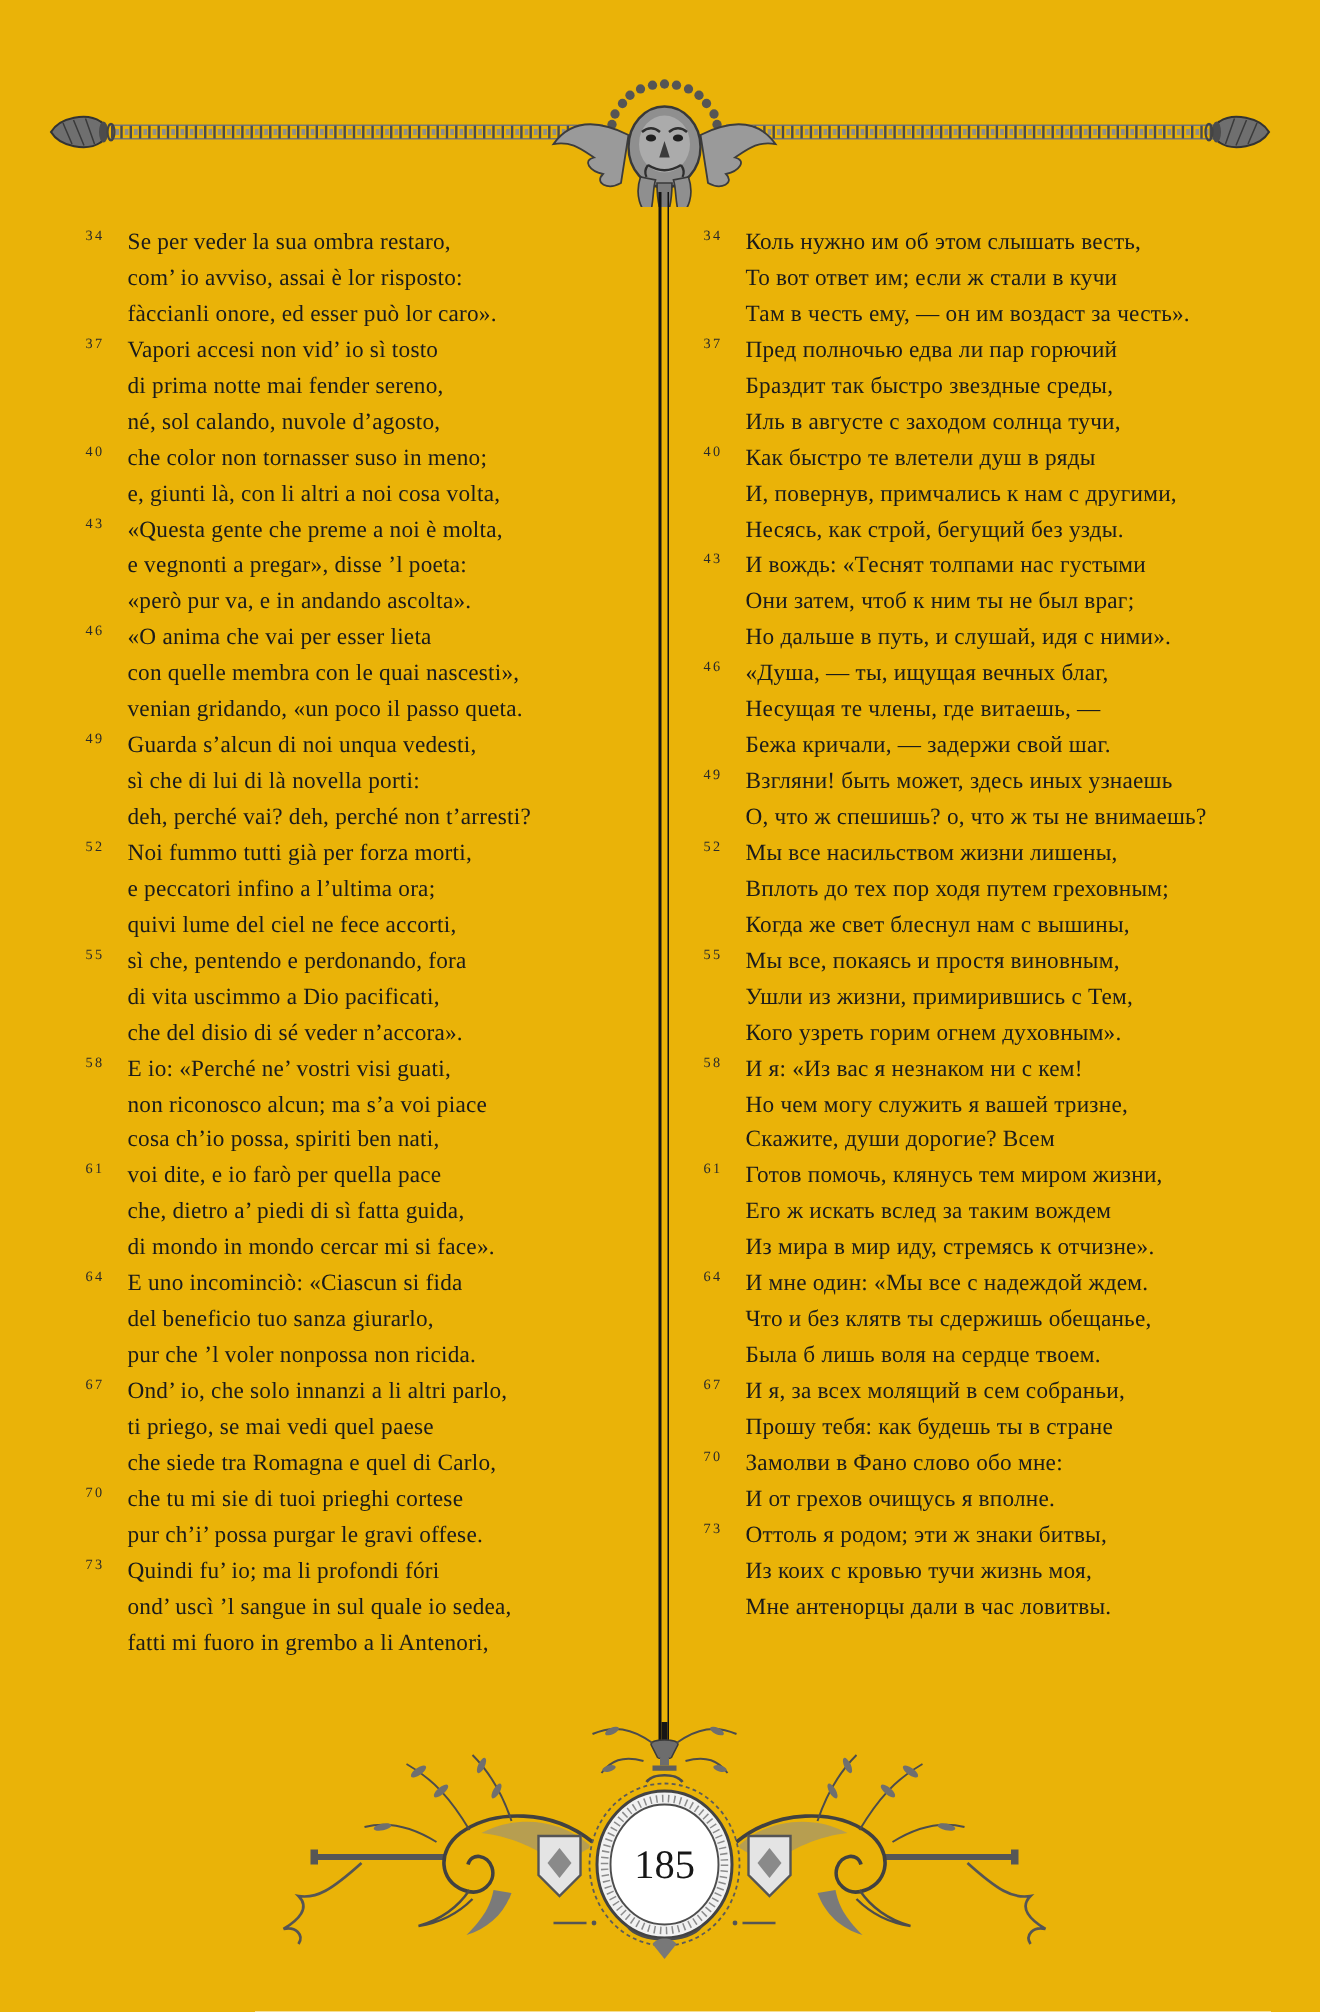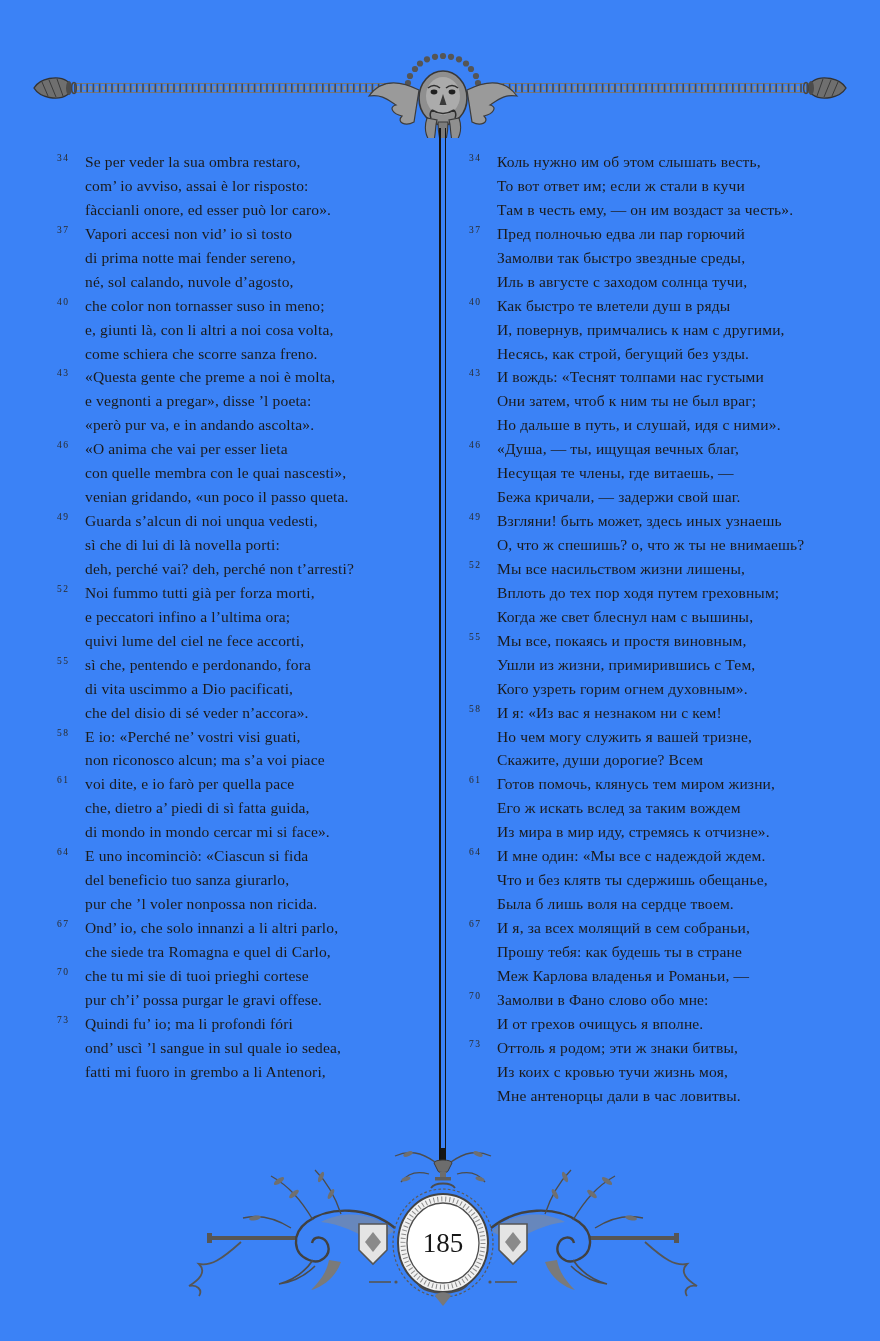--- a/index.html
+++ b/index.html
@@ -1,17 +1,17 @@
 <!DOCTYPE html>
 <html><head>
 <meta charset="utf-8">
 <style>
   html,body{margin:0;padding:0;background:#ffffff;}
   .page{
-    position:relative; width:880px; height:1341px; background:#3b82f6;
+    position:relative; width:880px; height:1341px; background:#eab308;
     font-family:"Liberation Serif","DejaVu Serif",serif; color:#1b1b1b;
     overflow:hidden;
   }
   
   .hdr{position:absolute; left:30px; top:38px; width:820px; height:100px;}
   
   .divider{
     position:absolute; left:439px; top:128px; height:1034px; width:4px;
     border-left:2.5px solid #141414; border-right:1.3px solid #141414;
     background:transparent;
@@ -98,58 +98,59 @@
 
   <div class="col col-left">
       <div class="vrow"><span class="vnum">34</span><span class="vtext">Se per veder la sua ombra restaro,</span></div>
       <div class="vrow"><span class="vnum"></span><span class="vtext">com’ io avviso, assai è lor risposto:</span></div>
       <div class="vrow"><span class="vnum"></span><span class="vtext">fàccianli onore, ed esser può lor caro».</span></div>
       <div class="vrow"><span class="vnum">37</span><span class="vtext">Vapori accesi non vid’ io sì tosto</span></div>
       <div class="vrow"><span class="vnum"></span><span class="vtext">di prima notte mai fender sereno,</span></div>
       <div class="vrow"><span class="vnum"></span><span class="vtext">né, sol calando, nuvole d’agosto,</span></div>
       <div class="vrow"><span class="vnum">40</span><span class="vtext">che color non tornasser suso in meno;</span></div>
       <div class="vrow"><span class="vnum"></span><span class="vtext">e, giunti là, con li altri a noi cosa volta,</span></div>
-      <div class="vrow"><span class="vnum"></span><span class="vtext">come schiera che scorre sanza freno.</span></div>
       <div class="vrow"><span class="vnum">43</span><span class="vtext">«Questa gente che preme a noi è molta,</span></div>
       <div class="vrow"><span class="vnum"></span><span class="vtext">e vegnonti a pregar», disse ’l poeta:</span></div>
       <div class="vrow"><span class="vnum"></span><span class="vtext">«però pur va, e in andando ascolta».</span></div>
       <div class="vrow"><span class="vnum">46</span><span class="vtext">«O anima che vai per esser lieta</span></div>
       <div class="vrow"><span class="vnum"></span><span class="vtext">con quelle membra con le quai nascesti»,</span></div>
       <div class="vrow"><span class="vnum"></span><span class="vtext">venian gridando, «un poco il passo queta.</span></div>
       <div class="vrow"><span class="vnum">49</span><span class="vtext">Guarda s’alcun di noi unqua vedesti,</span></div>
       <div class="vrow"><span class="vnum"></span><span class="vtext">sì che di lui di là novella porti:</span></div>
       <div class="vrow"><span class="vnum"></span><span class="vtext">deh, perché vai? deh, perché non t’arresti?</span></div>
       <div class="vrow"><span class="vnum">52</span><span class="vtext">Noi fummo tutti già per forza morti,</span></div>
       <div class="vrow"><span class="vnum"></span><span class="vtext">e peccatori infino a l’ultima ora;</span></div>
       <div class="vrow"><span class="vnum"></span><span class="vtext">quivi lume del ciel ne fece accorti,</span></div>
       <div class="vrow"><span class="vnum">55</span><span class="vtext">sì che, pentendo e perdonando, fora</span></div>
       <div class="vrow"><span class="vnum"></span><span class="vtext">di vita uscimmo a Dio pacificati,</span></div>
       <div class="vrow"><span class="vnum"></span><span class="vtext">che del disio di sé veder n’accora».</span></div>
       <div class="vrow"><span class="vnum">58</span><span class="vtext">E io: «Perché ne’ vostri visi guati,</span></div>
       <div class="vrow"><span class="vnum"></span><span class="vtext">non riconosco alcun; ma s’a voi piace</span></div>
+      <div class="vrow"><span class="vnum"></span><span class="vtext">cosa ch’io possa, spiriti ben nati,</span></div>
       <div class="vrow"><span class="vnum">61</span><span class="vtext">voi dite, e io farò per quella pace</span></div>
       <div class="vrow"><span class="vnum"></span><span class="vtext">che, dietro a’ piedi di sì fatta guida,</span></div>
       <div class="vrow"><span class="vnum"></span><span class="vtext">di mondo in mondo cercar mi si face».</span></div>
       <div class="vrow"><span class="vnum">64</span><span class="vtext">E uno incominciò: «Ciascun si fida</span></div>
       <div class="vrow"><span class="vnum"></span><span class="vtext">del beneficio tuo sanza giurarlo,</span></div>
       <div class="vrow"><span class="vnum"></span><span class="vtext">pur che ’l voler nonpossa non ricida.</span></div>
       <div class="vrow"><span class="vnum">67</span><span class="vtext">Ond’ io, che solo innanzi a li altri parlo,</span></div>
+      <div class="vrow"><span class="vnum"></span><span class="vtext">ti priego, se mai vedi quel paese</span></div>
       <div class="vrow"><span class="vnum"></span><span class="vtext">che siede tra Romagna e quel di Carlo,</span></div>
       <div class="vrow"><span class="vnum">70</span><span class="vtext">che tu mi sie di tuoi prieghi cortese</span></div>
       <div class="vrow"><span class="vnum"></span><span class="vtext">pur ch’i’ possa purgar le gravi offese.</span></div>
       <div class="vrow"><span class="vnum">73</span><span class="vtext">Quindi fu’ io; ma li profondi fóri</span></div>
       <div class="vrow"><span class="vnum"></span><span class="vtext">ond’ uscì ’l sangue in sul quale io sedea,</span></div>
       <div class="vrow"><span class="vnum"></span><span class="vtext">fatti mi fuoro in grembo a li Antenori,</span></div>
     </div>
   <div class="col col-right">
       <div class="vrow"><span class="vnum">34</span><span class="vtext">Коль нужно им об этом слышать весть,</span></div>
       <div class="vrow"><span class="vnum"></span><span class="vtext">То вот ответ им; если ж стали в кучи</span></div>
       <div class="vrow"><span class="vnum"></span><span class="vtext">Там в честь ему, — он им воздаст за честь».</span></div>
       <div class="vrow"><span class="vnum">37</span><span class="vtext">Пред полночью едва ли пар горючий</span></div>
-      <div class="vrow"><span class="vnum"></span><span class="vtext">Замолви так быстро звездные среды,</span></div>
+      <div class="vrow"><span class="vnum"></span><span class="vtext">Браздит так быстро звездные среды,</span></div>
       <div class="vrow"><span class="vnum"></span><span class="vtext">Иль в августе с заходом солнца тучи,</span></div>
       <div class="vrow"><span class="vnum">40</span><span class="vtext">Как быстро те влетели душ в ряды</span></div>
       <div class="vrow"><span class="vnum"></span><span class="vtext">И, повернув, примчались к нам с другими,</span></div>
       <div class="vrow"><span class="vnum"></span><span class="vtext">Несясь, как строй, бегущий без узды.</span></div>
       <div class="vrow"><span class="vnum">43</span><span class="vtext">И вождь: «Теснят толпами нас густыми</span></div>
       <div class="vrow"><span class="vnum"></span><span class="vtext">Они затем, чтоб к ним ты не был враг;</span></div>
       <div class="vrow"><span class="vnum"></span><span class="vtext">Но дальше в путь, и слушай, идя с ними».</span></div>
       <div class="vrow"><span class="vnum">46</span><span class="vtext">«Душа, — ты, ищущая вечных благ,</span></div>
       <div class="vrow"><span class="vnum"></span><span class="vtext">Несущая те члены, где витаешь, —</span></div>
       <div class="vrow"><span class="vnum"></span><span class="vtext">Бежа кричали, — задержи свой шаг.</span></div>
@@ -165,21 +166,20 @@
       <div class="vrow"><span class="vnum"></span><span class="vtext">Но чем могу служить я вашей тризне,</span></div>
       <div class="vrow"><span class="vnum"></span><span class="vtext">Скажите, души дорогие? Всем</span></div>
       <div class="vrow"><span class="vnum">61</span><span class="vtext">Готов помочь, клянусь тем миром жизни,</span></div>
       <div class="vrow"><span class="vnum"></span><span class="vtext">Его ж искать вслед за таким вождем</span></div>
       <div class="vrow"><span class="vnum"></span><span class="vtext">Из мира в мир иду, стремясь к отчизне».</span></div>
       <div class="vrow"><span class="vnum">64</span><span class="vtext">И мне один: «Мы все с надеждой ждем.</span></div>
       <div class="vrow"><span class="vnum"></span><span class="vtext">Что и без клятв ты сдержишь обещанье,</span></div>
       <div class="vrow"><span class="vnum"></span><span class="vtext">Была б лишь воля на сердце твоем.</span></div>
       <div class="vrow"><span class="vnum">67</span><span class="vtext">И я, за всех молящий в сем собраньи,</span></div>
       <div class="vrow"><span class="vnum"></span><span class="vtext">Прошу тебя: как будешь ты в стране</span></div>
-      <div class="vrow"><span class="vnum"></span><span class="vtext">Меж Карлова владенья и Романьи, —</span></div>
       <div class="vrow"><span class="vnum">70</span><span class="vtext">Замолви в Фано слово обо мне:</span></div>
       <div class="vrow"><span class="vnum"></span><span class="vtext">И от грехов очищусь я вполне.</span></div>
       <div class="vrow"><span class="vnum">73</span><span class="vtext">Оттоль я родом; эти ж знаки битвы,</span></div>
       <div class="vrow"><span class="vnum"></span><span class="vtext">Из коих с кровью тучи жизнь моя,</span></div>
       <div class="vrow"><span class="vnum"></span><span class="vtext">Мне антенорцы дали в час ловитвы.</span></div>
     </div>
 
   <svg class="ftr" viewBox="0 0 560 160">
 
     <rect x="278" y="0" width="4" height="15" fill="#161616"></rect>

